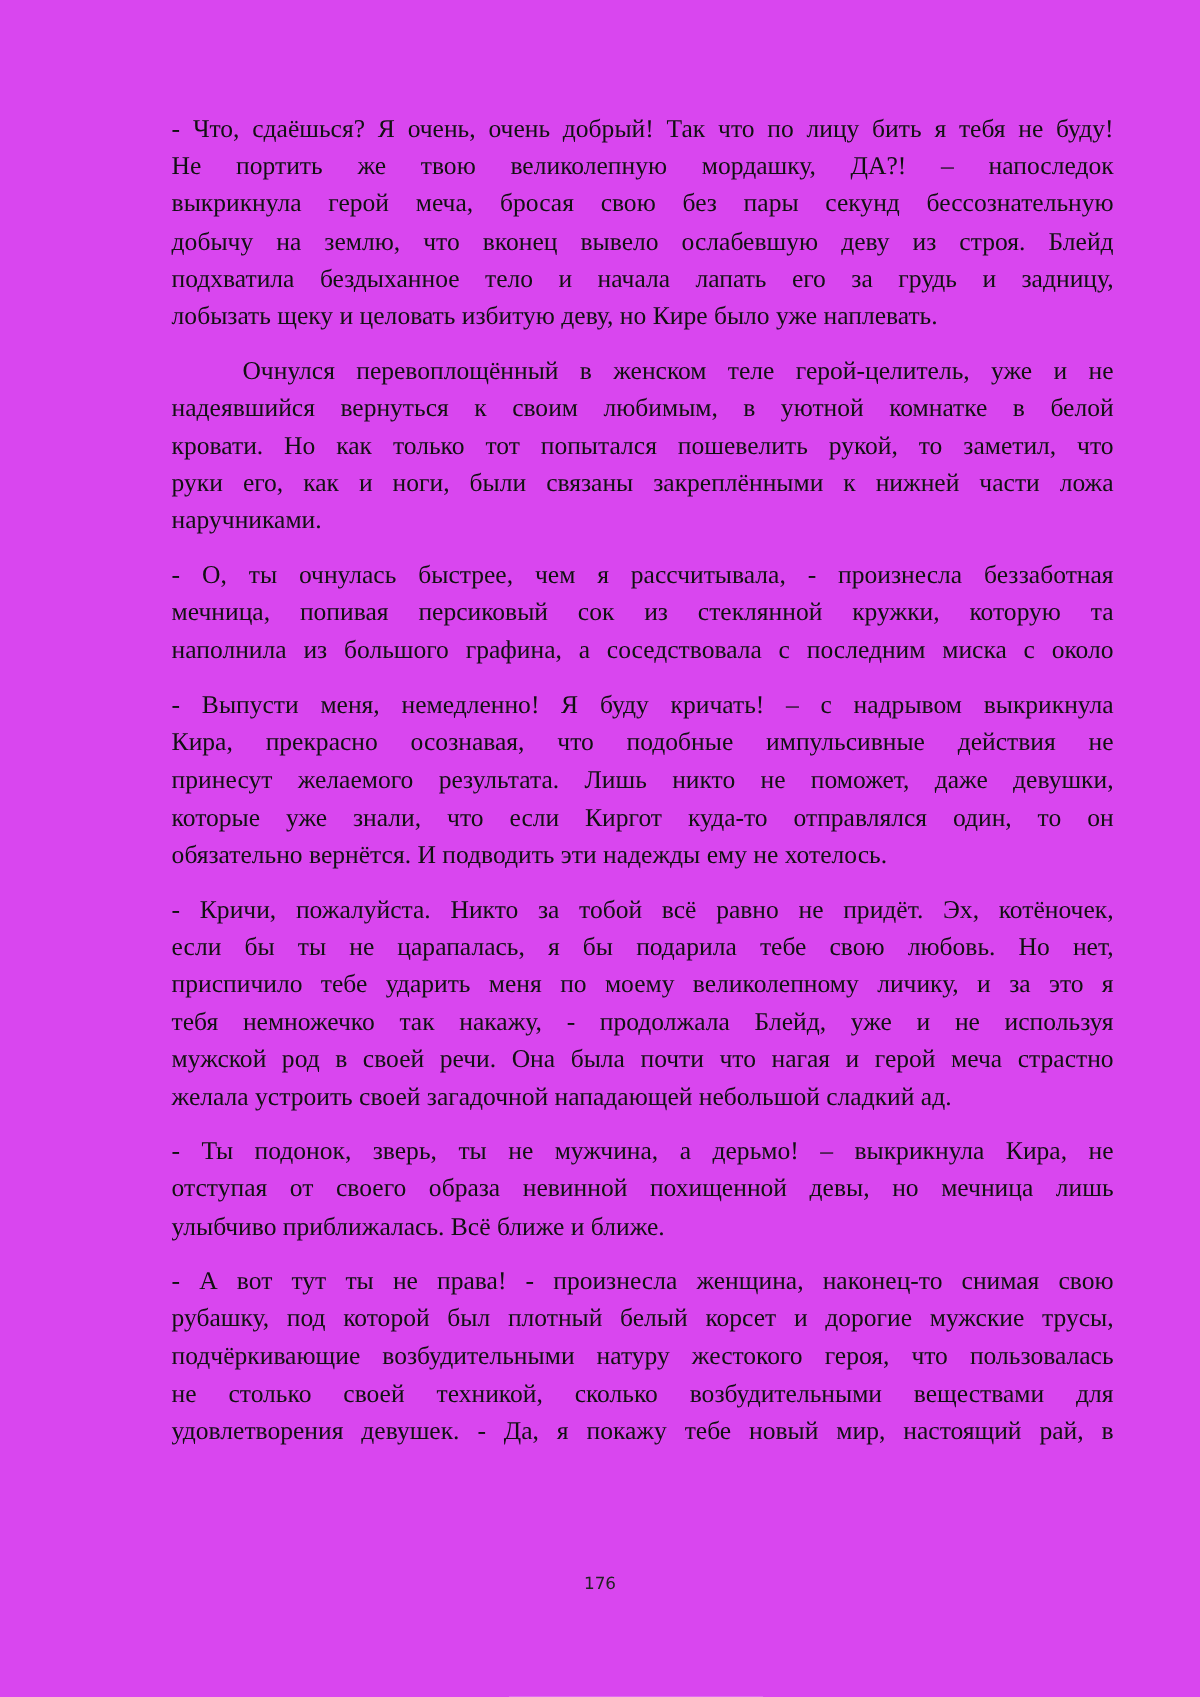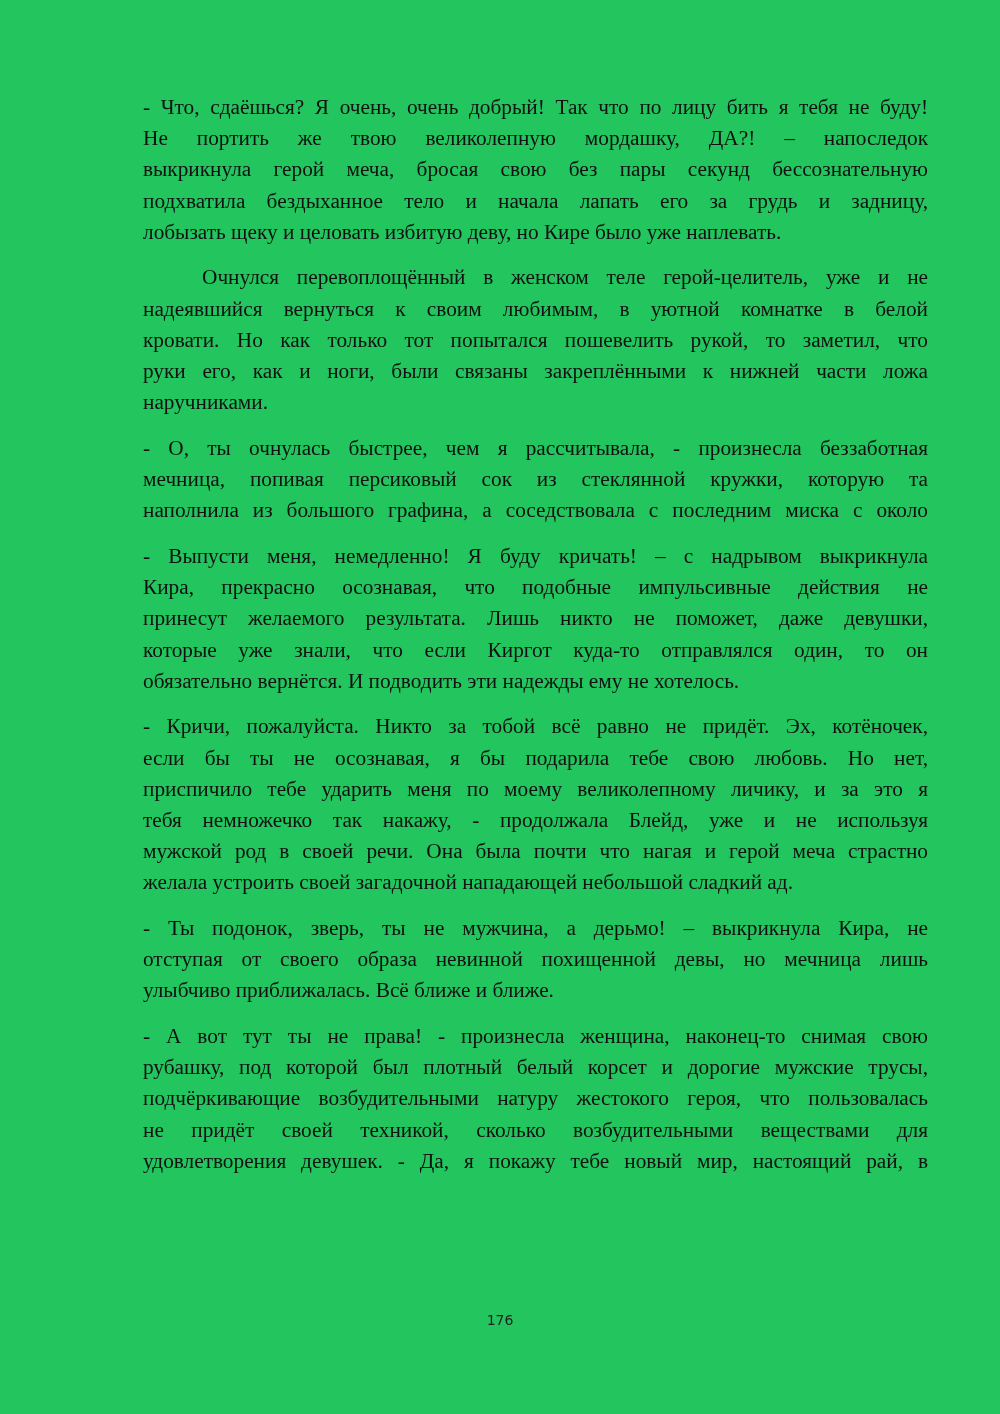--- a/index.html
+++ b/index.html
@@ -11,21 +11,21 @@
       width: 1000px;
       height: 1414px;
       position: relative;
       overflow: hidden;
     }
     .page {
       position: absolute;
       left: 0; top: 0;
       width: 1000px;
       height: 1414px;
-      background: #22c55e;
+      background: #d946ef;
     }
     .text-block {
       position: absolute;
       left: 143px;
       top: 92px;
       width: 785px;
       font-family: "Liberation Serif", serif;
       font-size: 21.3px;
       color: #111111;
     }
@@ -60,20 +60,21 @@
   </style>
 </head>
 <body>
 
 <div class="page">
   <div class="text-block" id="text-block">
       <div class="para">
         <span class="line">- Что, сдаёшься? Я очень, очень добрый! Так что по лицу бить я тебя не буду!</span>
         <span class="line">Не портить же твою великолепную мордашку, ДА?! – напоследок</span>
         <span class="line">выкрикнула герой меча, бросая свою без пары секунд бессознательную</span>
+        <span class="line">добычу на землю, что вконец вывело ослабевшую деву из строя. Блейд</span>
         <span class="line">подхватила бездыханное тело и начала лапать его за грудь и задницу,</span>
         <span class="line last">лобызать щеку и целовать избитую деву, но Кире было уже наплевать.</span>
       </div>
       <div class="para">
         <span class="line indent">Очнулся перевоплощённый в женском теле герой-целитель, уже и не</span>
         <span class="line">надеявшийся вернуться к своим любимым, в уютной комнатке в белой</span>
         <span class="line">кровати. Но как только тот попытался пошевелить рукой, то заметил, что</span>
         <span class="line">руки его, как и ноги, были связаны закреплёнными к нижней части ложа</span>
         <span class="line last">наручниками.</span>
       </div>
@@ -84,33 +85,33 @@
       </div>
       <div class="para">
         <span class="line">- Выпусти меня, немедленно! Я буду кричать! – с надрывом выкрикнула</span>
         <span class="line">Кира, прекрасно осознавая, что подобные импульсивные действия не</span>
         <span class="line">принесут желаемого результата. Лишь никто не поможет, даже девушки,</span>
         <span class="line">которые уже знали, что если Киргот куда-то отправлялся один, то он</span>
         <span class="line last">обязательно вернётся. И подводить эти надежды ему не хотелось.</span>
       </div>
       <div class="para">
         <span class="line">- Кричи, пожалуйста. Никто за тобой всё равно не придёт. Эх, котёночек,</span>
-        <span class="line">если бы ты не осознавая, я бы подарила тебе свою любовь. Но нет,</span>
+        <span class="line">если бы ты не царапалась, я бы подарила тебе свою любовь. Но нет,</span>
         <span class="line">приспичило тебе ударить меня по моему великолепному личику, и за это я</span>
         <span class="line">тебя немножечко так накажу, - продолжала Блейд, уже и не используя</span>
         <span class="line">мужской род в своей речи. Она была почти что нагая и герой меча страстно</span>
         <span class="line last">желала устроить своей загадочной нападающей небольшой сладкий ад.</span>
       </div>
       <div class="para">
         <span class="line">- Ты подонок, зверь, ты не мужчина, а дерьмо! – выкрикнула Кира, не</span>
         <span class="line">отступая от своего образа невинной похищенной девы, но мечница лишь</span>
         <span class="line last">улыбчиво приближалась. Всё ближе и ближе.</span>
       </div>
       <div class="para">
         <span class="line">- А вот тут ты не права! - произнесла женщина, наконец-то снимая свою</span>
         <span class="line">рубашку, под которой был плотный белый корсет и дорогие мужские трусы,</span>
         <span class="line">подчёркивающие возбудительными натуру жестокого героя, что пользовалась</span>
-        <span class="line">не придёт своей техникой, сколько возбудительными веществами для</span>
+        <span class="line">не столько своей техникой, сколько возбудительными веществами для</span>
         <span class="line">удовлетворения девушек. - Да, я покажу тебе новый мир, настоящий рай, в</span>
       </div>
     </div>
   <div class="page-number">176</div>
 </div>
 
 </body></html>

